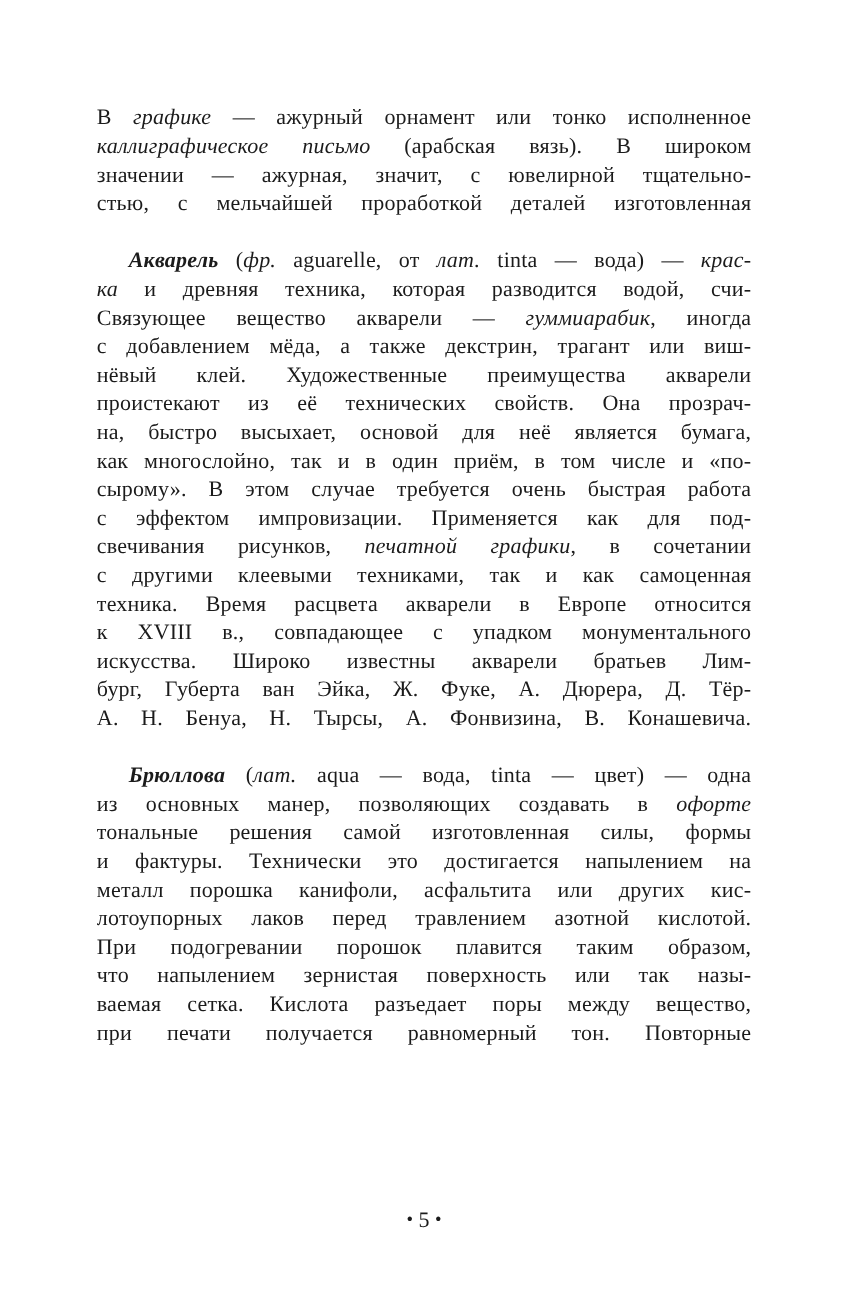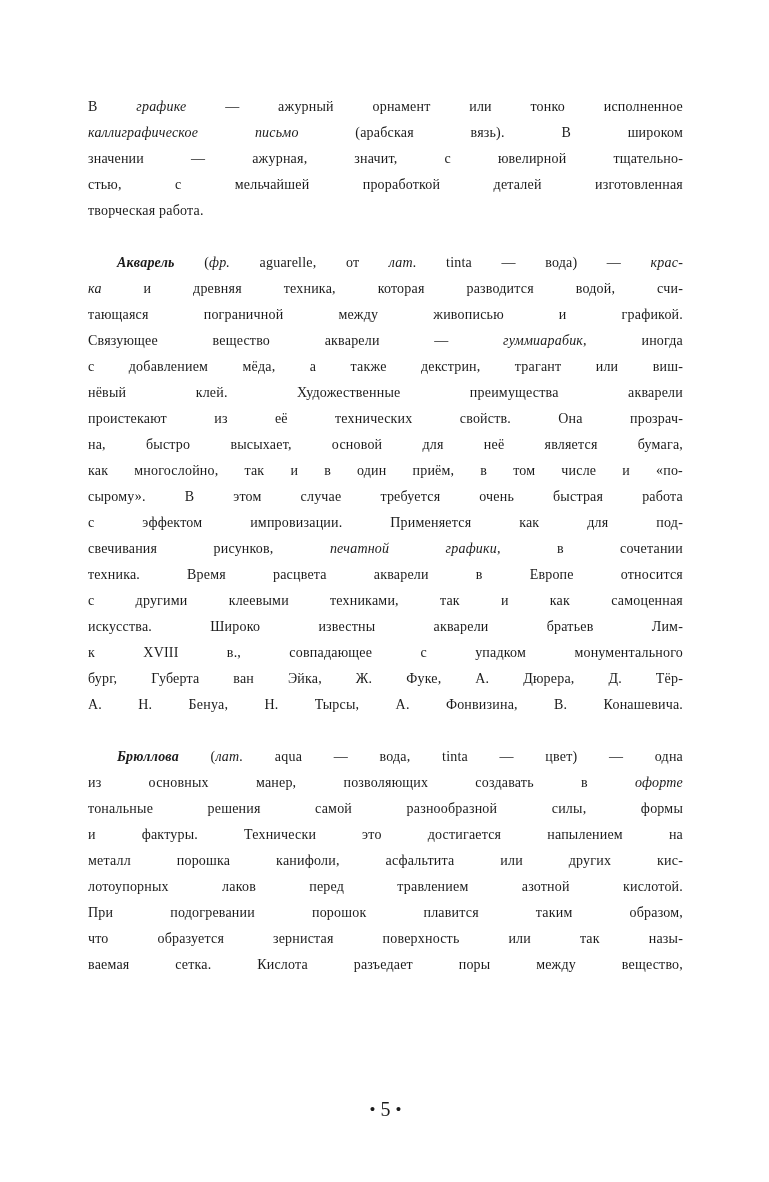--- a/index.html
+++ b/index.html
@@ -17,21 +17,21 @@
     height: 1182px;
     background: #ffffff;
     color: #1b1b1b;
     font-family: "Liberation Serif", "DejaVu Serif", serif;
   }
   .page-text {
     position: absolute;
     left: 88px;
     top: 94px;
     width: 595px;
-    font-size: 14px;
+    font-size: 20px;
     letter-spacing: 0.2px;
   }
   .paragraph { margin: 0; }
   .paragraph + .paragraph { margin-top: 26px; }
   .line {
     height: 26px;
     line-height: 26px;
     text-align: justify;
     text-align-last: justify;
     overflow: hidden;
@@ -66,48 +66,47 @@
 </head>
 <body>
 
 <div class="page" style="background: rgb(255, 255, 255); color: rgb(27, 27, 27);">
   <div class="page-text">
       <div class="paragraph">
         <div class="line"><span class="rm">В </span><span class="it">графике</span><span class="rm"> — ажурный орнамент или тонко исполненное</span></div>
         <div class="line"><span class="it">каллиграфическое письмо</span><span class="rm"> (арабская вязь). В широком</span></div>
         <div class="line"><span class="rm">значении — ажурная, значит, с ювелирной тщательно-</span></div>
         <div class="line"><span class="rm">стью, с мельчайшей проработкой деталей изготовленная</span></div>
-        <div class="line last"><span class="rm">творческая работа.</span></div>
       </div>
       <div class="paragraph">
         <div class="line indent"><span class="bd">Акварель</span><span class="rm"> (</span><span class="it">фр.</span><span class="rm"> aguarelle, от </span><span class="it">лат.</span><span class="rm"> tinta — вода) — </span><span class="it">крас-</span></div>
         <div class="line"><span class="it">ка</span><span class="rm"> и древняя техника, которая разводится водой, счи-</span></div>
-        <div class="line"><span class="rm">тающаяся пограничной между живописью и графикой.</span></div>
         <div class="line"><span class="rm">Связующее вещество акварели — </span><span class="it">гуммиарабик</span><span class="rm">, иногда</span></div>
         <div class="line"><span class="rm">с добавлением мёда, а также декстрин, трагант или виш-</span></div>
         <div class="line"><span class="rm">нёвый клей. Художественные преимущества акварели</span></div>
         <div class="line"><span class="rm">проистекают из её технических свойств. Она прозрач-</span></div>
         <div class="line"><span class="rm">на, быстро высыхает, основой для неё является бумага,</span></div>
         <div class="line"><span class="rm">как многослойно, так и в один приём, в том числе и «по-</span></div>
         <div class="line"><span class="rm">сырому». В этом случае требуется очень быстрая работа</span></div>
         <div class="line"><span class="rm">с эффектом импровизации. Применяется как для под-</span></div>
         <div class="line"><span class="rm">свечивания рисунков, </span><span class="it">печатной графики</span><span class="rm">, в сочетании</span></div>
+        <div class="line"><span class="rm">с другими клеевыми техниками, так и как самоценная</span></div>
         <div class="line"><span class="rm">техника. Время расцвета акварели в Европе относится</span></div>
-        <div class="line"><span class="rm">с другими клеевыми техниками, так и как самоценная</span></div>
+        <div class="line"><span class="rm">к XVIII в., совпадающее с упадком монументального</span></div>
         <div class="line"><span class="rm">искусства. Широко известны акварели братьев Лим-</span></div>
-        <div class="line"><span class="rm">к XVIII в., совпадающее с упадком монументального</span></div>
         <div class="line"><span class="rm">бург, Губерта ван Эйка, Ж. Фуке, А. Дюрера, Д. Тёр-</span></div>
         <div class="line"><span class="rm">А. Н. Бенуа, Н. Тырсы, А. Фонвизина, В. Конашевича.</span></div>
       </div>
       <div class="paragraph">
         <div class="line indent"><span class="bd">Брюллова</span><span class="rm"> (</span><span class="it">лат.</span><span class="rm"> aqua — вода, tinta — цвет) — одна</span></div>
         <div class="line"><span class="rm">из основных манер, позволяющих создавать в </span><span class="it">офорте</span></div>
-        <div class="line"><span class="rm">тональные решения самой разнообразной силы, формы</span></div>
+        <div class="line"><span class="rm">тональные решения самой изготовленная силы, формы</span></div>
         <div class="line"><span class="rm">и фактуры. Технически это достигается напылением на</span></div>
         <div class="line"><span class="rm">металл порошка канифоли, асфальтита или других кис-</span></div>
         <div class="line"><span class="rm">лотоупорных лаков перед травлением азотной кислотой.</span></div>
         <div class="line"><span class="rm">При подогревании порошок плавится таким образом,</span></div>
-        <div class="line"><span class="rm">что образуется зернистая поверхность или так назы-</span></div>
+        <div class="line"><span class="rm">что напылением зернистая поверхность или так назы-</span></div>
         <div class="line"><span class="rm">ваемая сетка. Кислота разъедает поры между вещество,</span></div>
+        <div class="line"><span class="rm">при печати получается равномерный тон. Повторные</span></div>
       </div>
     </div>
   <div class="footer"><span class="dot">•</span><span class="num">5</span><span class="dot">•</span></div>
 </div>
 
 </body></html>

